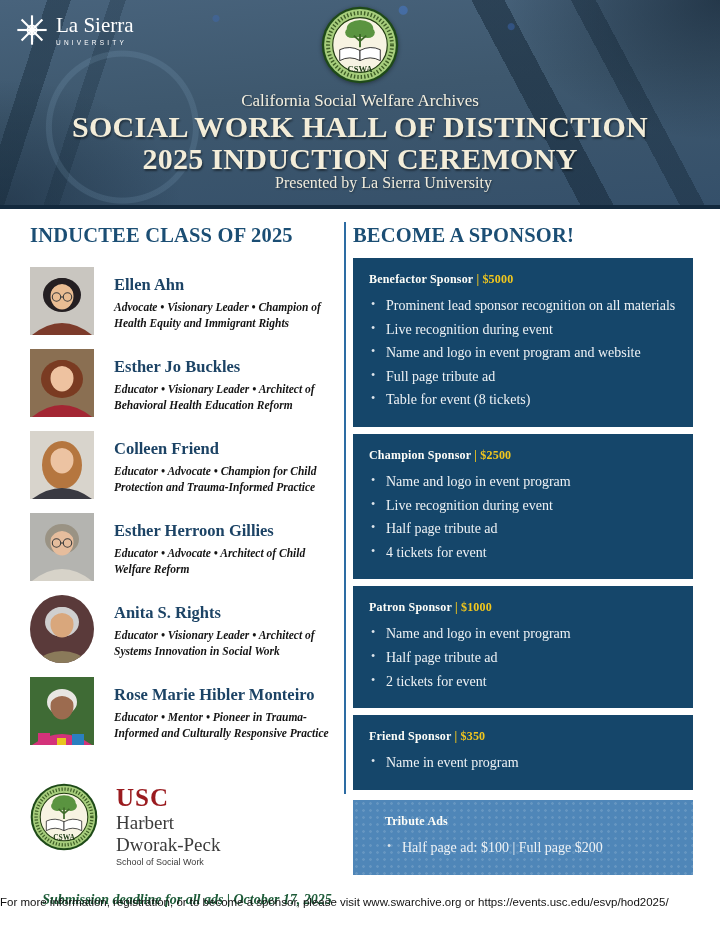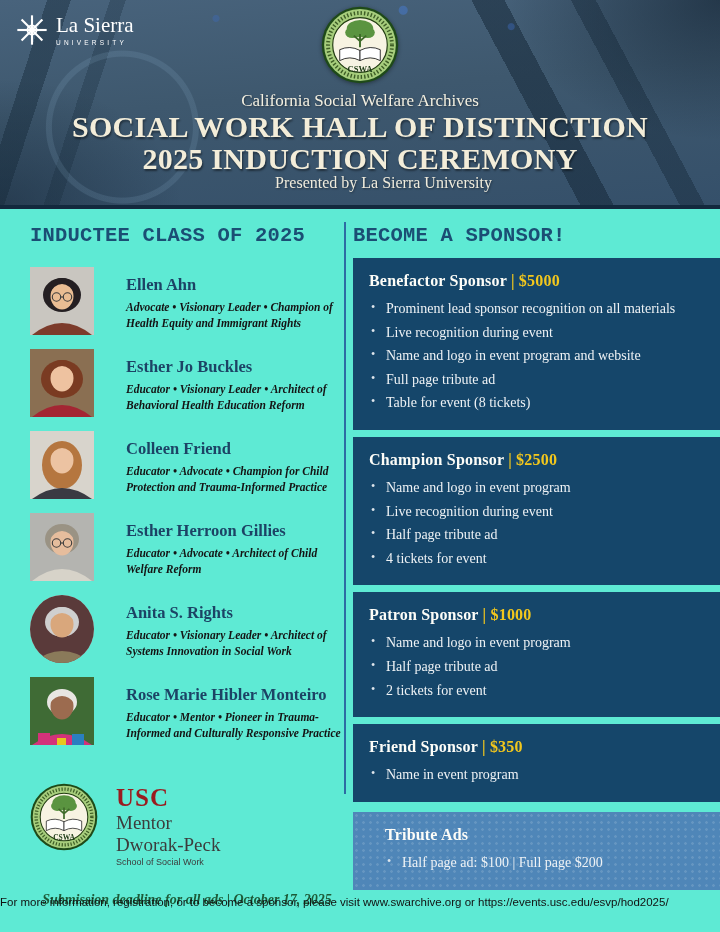--- a/index.html
+++ b/index.html
@@ -1,16 +1,16 @@
 <!DOCTYPE html>
 <html><head>
 <meta charset="utf-8">
 <style>
   html,body{margin:0;padding:0;background:#e8e8e8;}
-  .page{position:relative;width:720px;height:932px;background:#5eead4;margin:0 auto;
+  .page{position:relative;width:720px;height:932px;background:#ffffff;margin:0 auto;
         font-family:"Liberation Serif",serif;overflow:hidden;}
 
   
   .hero{position:absolute;left:0;top:0;width:720px;height:205px;
     border-bottom:4px solid #13293d;
     background:
       radial-gradient(circle 6px at 56% 5%, rgba(70,120,200,.55) 0 4px, transparent 5px),
       radial-gradient(circle 5px at 71% 13%, rgba(60,105,185,.45) 0 3px, transparent 4px),
       radial-gradient(circle 5px at 30% 9%, rgba(60,105,185,.40) 0 3px, transparent 4px),
       radial-gradient(circle 90px at 17% 62%, transparent 0 70px, rgba(160,200,230,.13) 71px 76px, transparent 77px),
@@ -29,26 +29,26 @@
   .hero-org{position:absolute;left:0;right:0;top:91px;text-align:center;font-size:17px;color:#f4f0e1;
             text-shadow:1px 1px 2px rgba(0,0,0,.4);}
   .hero-title{position:absolute;left:0;right:0;top:111px;text-align:center;font-size:30px;font-weight:bold;
               line-height:1.08;color:#f3edd9;text-shadow:1px 2px 2px rgba(0,0,0,.45);letter-spacing:.3px;}
   .hero-presented{position:absolute;left:0;right:0;top:174px;text-align:center;font-size:16px;color:#f0ecdd;
                   text-shadow:1px 1px 2px rgba(0,0,0,.4);margin-left:47px;}
 
   
   .col-left{position:absolute;left:30px;top:224px;width:314px;}
   .divider{position:absolute;left:344px;top:222px;width:2px;height:572px;background:#2d6ca3;}
-  .col-right{position:absolute;left:353px;top:224px;width:367px;}
-  h2.sec{margin:0 0 20px 0;font-size:20.5px;color:#1b4e74;letter-spacing:.2px;font-family:Liberation Mono, monospace;}
+  .col-right{position:absolute;left:353px;top:224px;width:340px;}
+  h2.sec{margin:0 0 20px 0;font-size:20.5px;color:#1b4e74;letter-spacing:.2px;}
   .col-right h2.sec{margin-bottom:11px;}
 
   
-  .inductee{display:flex;gap:32px;margin-bottom:14px;min-height:68px;}
+  .inductee{display:flex;gap:20px;margin-bottom:14px;min-height:68px;}
   .iphoto{width:64px;height:68px;flex:none;overflow:hidden;background:#ddd;}
   .iphoto.round{border-radius:50%;}
   .iphoto svg{display:block;width:64px;height:68px;}
   .itext{flex:1;padding-top:8px;}
   .iname{font-size:16.5px;font-weight:bold;color:#1c4365;margin:0 0 4px 0;}
   .itag{font-size:11.5px;font-style:italic;font-weight:bold;color:#141414;line-height:1.42;}
 
   
   .p1{--bg:#c9c6c0;--hair:#241f22;--skin:#e9bd93;--top:#7c3b2b;}
   .p2{--bg:#8a6f52;--hair:#7a3b22;--skin:#eec2a0;--top:#a32633;}
@@ -60,21 +60,21 @@
   .avatar .hair{fill:var(--hair);}
   .avatar .skin{fill:var(--skin);}
   .avatar .torso{fill:var(--top);}
   .avatar .glasses{display:none;fill:none;stroke:#3c3c3c;stroke-width:1.1;}
   .p1 .glasses,.p4 .glasses{display:block;}
   .avatar .stripes{display:none;}
   .p6 .stripes{display:block;}
 
   
   .tier{background:#15466a;padding:12px 16px;margin-bottom:7px;}
-  .tier h3{margin:2px 0 0 0;font-size:16px;color:#fdfdf8;letter-spacing:.2px;}
+  .tier h3{margin:2px 0 0 0;font-size:12px;color:#fdfdf8;letter-spacing:.2px;}
   .tier .pipe,.tier .price{color:#f2c71d;}
   .tier ul{list-style:none;margin:10px 0 2px 0;padding:0;}
   .tier li{position:relative;font-size:14px;line-height:1.33;color:#eef2f5;padding-left:17px;margin-bottom:5px;}
   .tier li::before{content:"•";position:absolute;left:2px;top:0;font-size:12px;color:#dfe6ec;}
   .tier.tribute{background:#4f86b8;margin-top:10px;
     background-image:radial-gradient(rgba(255,255,255,.13) 1px, transparent 1.6px);
     background-size:7px 7px;padding-left:32px;}
 
   
   .logos{display:flex;gap:18px;margin-top:38px;align-items:flex-start;}
@@ -305,21 +305,21 @@
         <ellipse cx="50" cy="29" rx="17" ry="11" fill="#5a9440"></ellipse>
         <ellipse cx="40" cy="34" rx="9" ry="7" fill="#5a9440"></ellipse>
         <ellipse cx="60" cy="34" rx="9" ry="7" fill="#5a9440"></ellipse>
         <path d="M50,36 L50,53 M50,45 L42,38 M50,45 L58,38" stroke="#3f6b2a" stroke-width="2.5" fill="none"></path>
         <path d="M24,56 Q37,50 50,57 L50,70 Q37,63 24,70 Z" fill="#ffffff" stroke="#2a2a2a" stroke-width="1.2"></path>
         <path d="M76,56 Q63,50 50,57 L50,70 Q63,63 76,70 Z" fill="#ffffff" stroke="#2a2a2a" stroke-width="1.2"></path>
         <text x="50" y="84" text-anchor="middle" font-size="11" font-weight="bold" fill="#1c3a14">CSWA</text>
       </svg>
       <div class="usc">
         <div class="usc-brand">USC</div>
-        <div class="usc-line">Mentor</div>
+        <div class="usc-line">Harbert</div>
         <div class="usc-line">Dworak-Peck</div>
         <div class="usc-school">School of Social Work</div>
       </div>
     </div>
 
     <div class="deadline">Submission deadline for all ads | October 17, 2025</div>
   </section>
 
   <div class="divider"></div>
 

